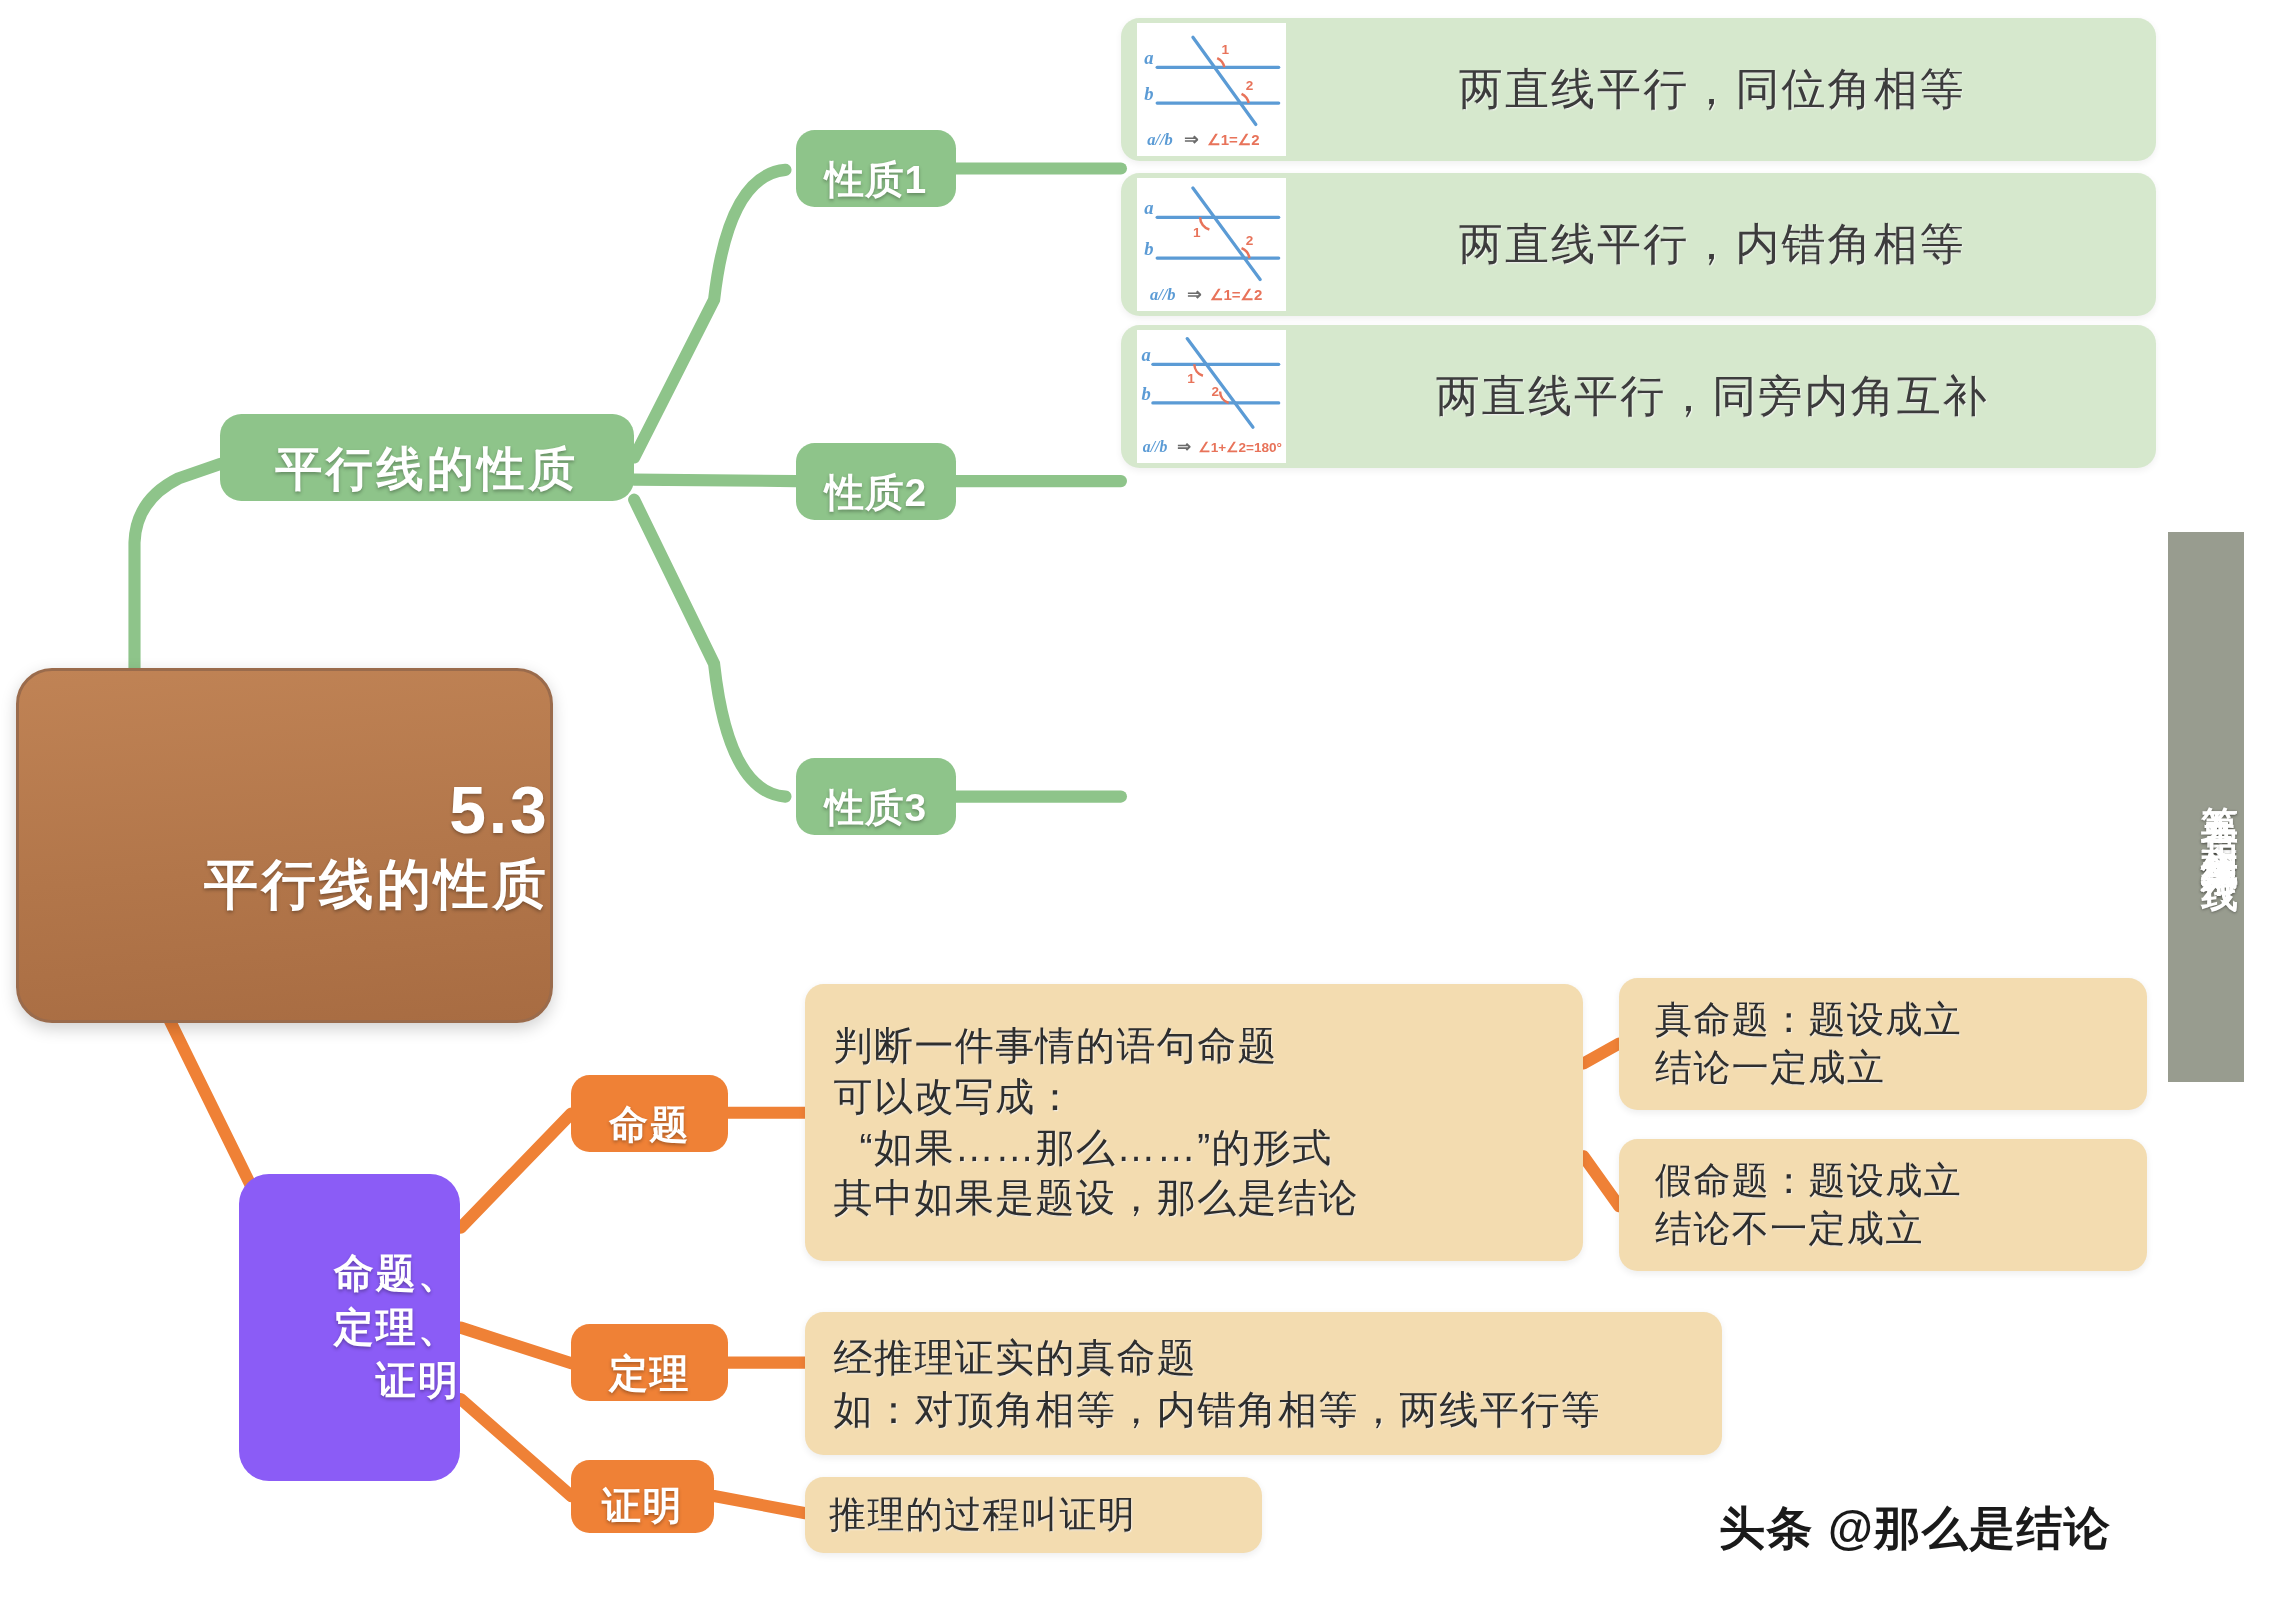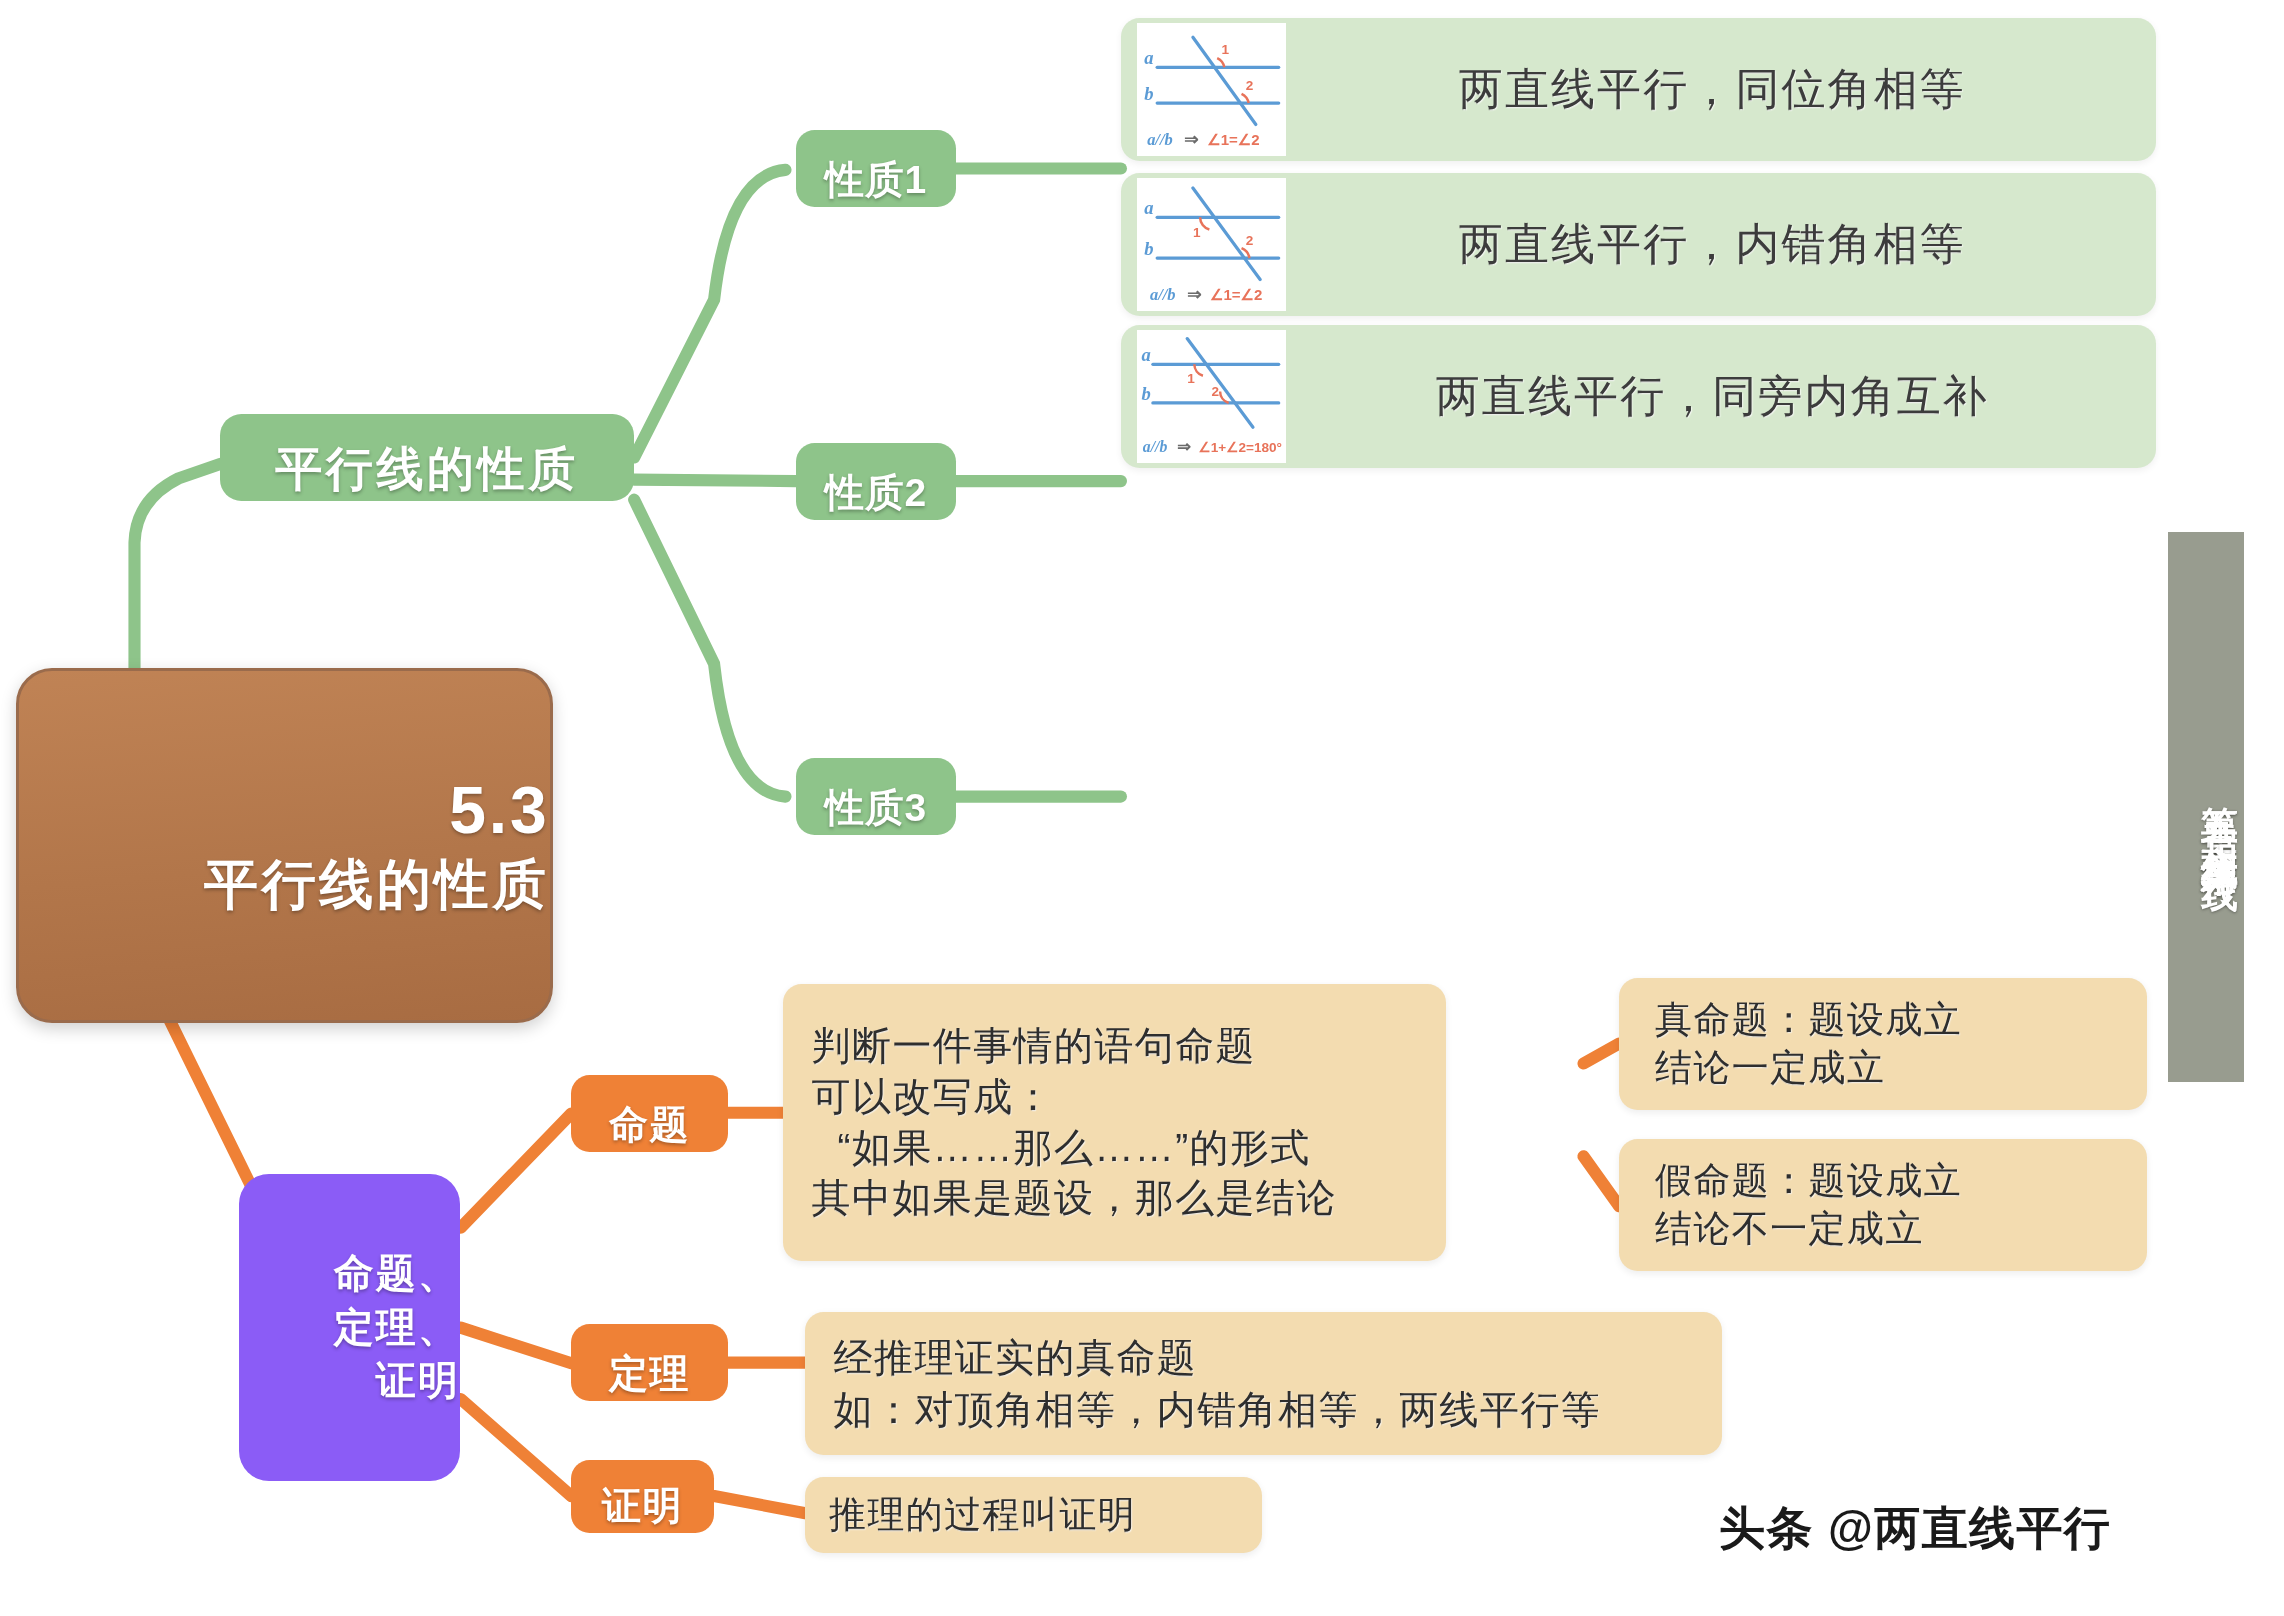--- a/index.html
+++ b/index.html
@@ -110,21 +110,21 @@
   }
 
   .card-tan {
     background: #f3dcb0;
     box-shadow: 0 2.1px 7.1px rgba(0,0,0,0.07);
     display: flex; flex-direction: column; justify-content: center;
     color: #2e2e2e;
     letter-spacing: 1.4px;
     text-shadow: 0.7px 1.4px 1.4px rgba(255,255,255,0.9), 0 0.7px 0 rgba(0,0,0,0.22);
   }
-  .ct-prop  { left: 783px; top: 984px; width: 663px; height: 277px; font-size: 39px; line-height: 1.30; padding: 13px 0 13px 28.6px; }
+  .ct-prop  { left: 805px; top: 984px; width: 778px; height: 277px; font-size: 39px; line-height: 1.30; padding: 13px 0 13px 28.6px; }
   .ct-true  { left: 1619px; top: 978px; width: 528px; height: 132px; font-size: 37px; line-height: 1.30; padding-left: 36px; }
   .ct-false { left: 1619px; top: 1139px; width: 528px; height: 132px; font-size: 37px; line-height: 1.30; padding-left: 36px; }
   .ct-thm   { left: 805px; top: 1312px; width: 917px; height: 143px; font-size: 39px; line-height: 1.32; padding-left: 28.6px; }
   .ct-proof { left: 805px; top: 1477px; width: 457px; height: 76px; font-size: 37px; line-height: 1.2; padding-left: 24px; }
 
   .ct-prop .indent { padding-left: 26px; }
 
   
   .chapter-tab {
     position: absolute;
@@ -308,16 +308,16 @@
     <div>经推理证实的真命题</div>
     <div>如：对顶角相等，内错角相等，两线平行等</div>
   </div>
 
   <div class="card card-tan ct-proof">
     <div>推理的过程叫证明</div>
   </div>
 
   <div class="chapter-tab">第五章 相交线与平行线</div>
 
-  <div class="watermark">头条 @两直线平行</div>
+  <div class="watermark">头条 @那么是结论</div>
 
 </div>
 
 
 </body></html>

